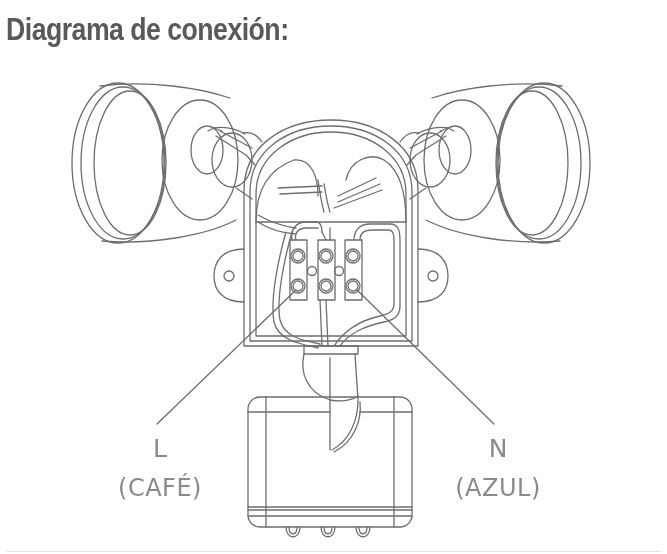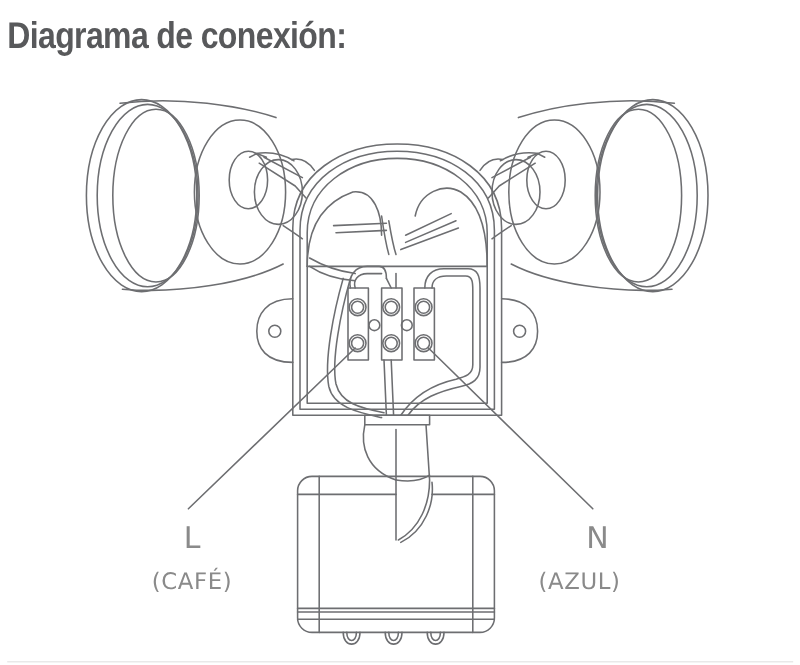--- a/index.html
+++ b/index.html
@@ -7,21 +7,21 @@
   .title {
     position: absolute; left: 6px; top: 12px;
     font-family: "Liberation Sans", sans-serif;
     font-weight: bold; font-size: 31px; color: #58595b;
     letter-spacing: -0.6px; transform: scaleX(0.86); transform-origin: left top;
     margin: 0;
   }
   .diagram { position: absolute; left: 0; top: 0; }
   .lbl { position: absolute; font-family: "DejaVu Sans", sans-serif; color: #8a8a8a; text-align: center; }
   .lbl-letter { font-size: 25px; font-weight: normal; }
-  .lbl-color { font-size: 19px; letter-spacing: 0.5px; text-align: center; }
+  .lbl-color { font-size: 24px; letter-spacing: 0.5px; text-align: center; }
   .footer-rule { position: absolute; left: 6px; right: 6px; top: 551px; height: 1px; background: #e4e4e4; }
 </style>
 </head>
 <body>
 
 <h1 class="title">Diagrama de conexión:</h1>
 
 <svg class="diagram" width="667" height="554" viewBox="0 0 667 554" xmlns="http://www.w3.org/2000/svg" fill="none" stroke="#6d6e71" stroke-width="1.3" stroke-linejoin="round" stroke-linecap="round">
 
   <g>
@@ -140,15 +140,15 @@
   </g>
 
   <line x1="296" y1="290" x2="157" y2="424"></line>
   <line x1="357" y1="290" x2="494" y2="424"></line>
 </svg>
 
 <div class="lbl lbl-letter" style="left:140px; top:434px; width:40px;">L</div>
 <div class="lbl lbl-color" style="left:110px; top:474px; width:100px;">(CAFÉ)</div>
 
 <div class="lbl lbl-letter" style="left:478px; top:434px; width:40px;">N</div>
-<div class="lbl lbl-color" style="left:433px; top:474px; width:100px;">(AZUL)</div>
+<div class="lbl lbl-color" style="left:448px; top:474px; width:100px;">(AZUL)</div>
 
 <div class="footer-rule"></div>
 
 </body></html>

